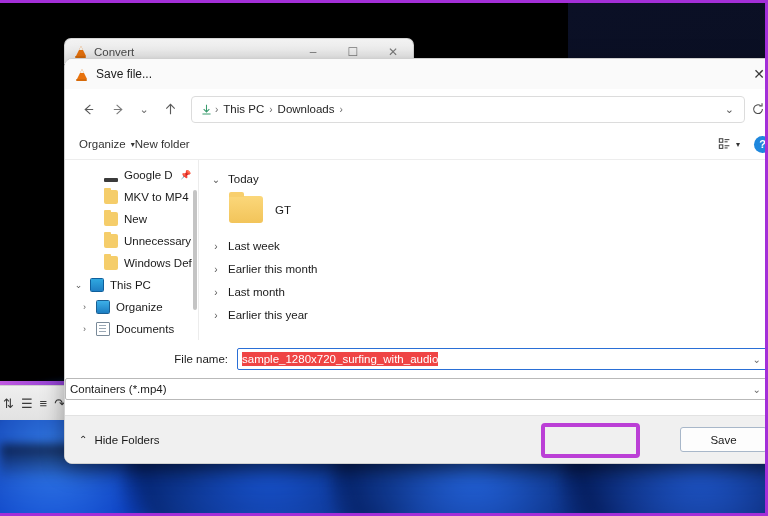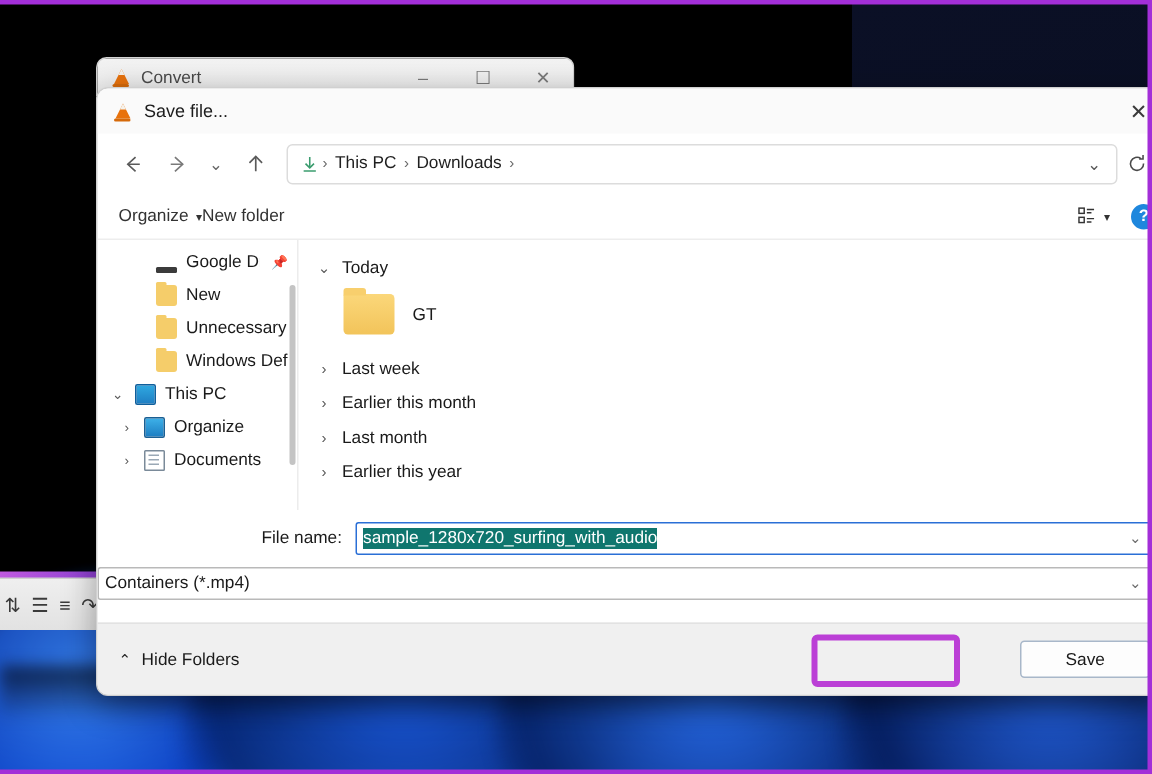--- a/index.html
+++ b/index.html
@@ -76,21 +76,21 @@
   }
   #vlc-behind .vico { color:#3a3a3a; font-size: 13px; line-height: 1; }
   .vlc-purple-edge {
     position:absolute; left:0; top:381px; width:68px; height:5px;
     background: linear-gradient(90deg,#c05ae0,#8a3fd0);
     z-index: 2;
   }
 
   
   #convert-window {
-    position: absolute; left: 64px; top: 38px; width: 319px; height: 26px;
+    position: absolute; left: 64px; top: 38px; width: 350px; height: 26px;
     background: linear-gradient(180deg,#f3f3f3,#ebebeb);
     border: 1px solid #d4d4d4;
     border-bottom: none;
     border-radius: 7px 7px 0 0;
     z-index: 5;
     display: flex; align-items: center;
   }
   #convert-window .conv-title {
     display:flex; align-items:center; gap:7px; padding-left: 9px;
     font-size: 11.5px; color: #4a4a4a;
@@ -271,21 +271,21 @@
     width: 172px; text-align: right; padding-right: 9px;
     font-size: 11.5px; color:#1a1a1a;
   }
   .field-ctrl {
     flex:1; height: 22px; border: 1px solid #b9b9b9; background:#fff;
     border-radius: 2px; display:flex; align-items:center; padding: 0 2px 0 4px;
     font-size: 11.5px; color:#1a1a1a;
   }
   .field-ctrl.focused { border-color:#2a6fd6; }
   .sel-text {
-    background:#0f766e; color:#fff; padding: 1px 0px; white-space:nowrap;
+    background:#ef4444; color:#fff; padding: 1px 0px; white-space:nowrap;
   }
   .ctrl-chev { margin-left:auto; color:#6a6a6a; font-size: 10px; padding: 0 7px; }
 
   
   .dlg-footer {
     flex:none; height: 48px; background:#f0f0f0;
     border-top: 1px solid #e2e2e2;
     display:flex; align-items:center; padding: 0 14px 0 14px;
     position: relative;
   }
@@ -437,20 +437,25 @@
 
     <div class="nav-pane">
 
       <div class="tree-row tree-indent-1">
         <span class="tree-chev"></span>
         <span class="ic ic-gdrive"></span>
         <span class="tree-label">Google Drive</span>
         <span class="pin">📌</span>
       </div>
 
+      <div class="tree-row tree-indent-1">
+        <span class="tree-chev"></span>
+        <span class="ic ic-folder"></span>
+        <span class="tree-label">MKV to MP4</span>
+      </div>
 
       <div class="tree-row tree-indent-1">
         <span class="tree-chev"></span>
         <span class="ic ic-folder"></span>
         <span class="tree-label">New</span>
       </div>
 
       <div class="tree-row tree-indent-1">
         <span class="tree-chev"></span>
         <span class="ic ic-folder"></span>

